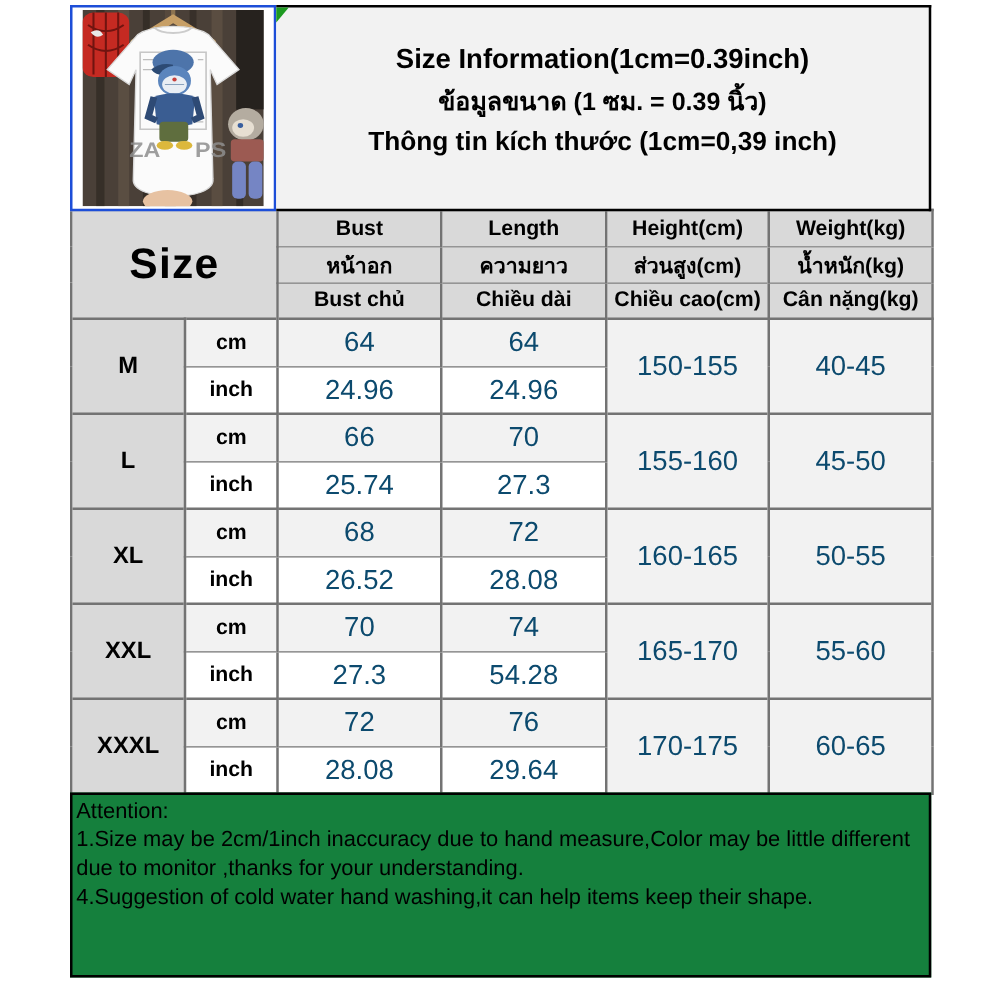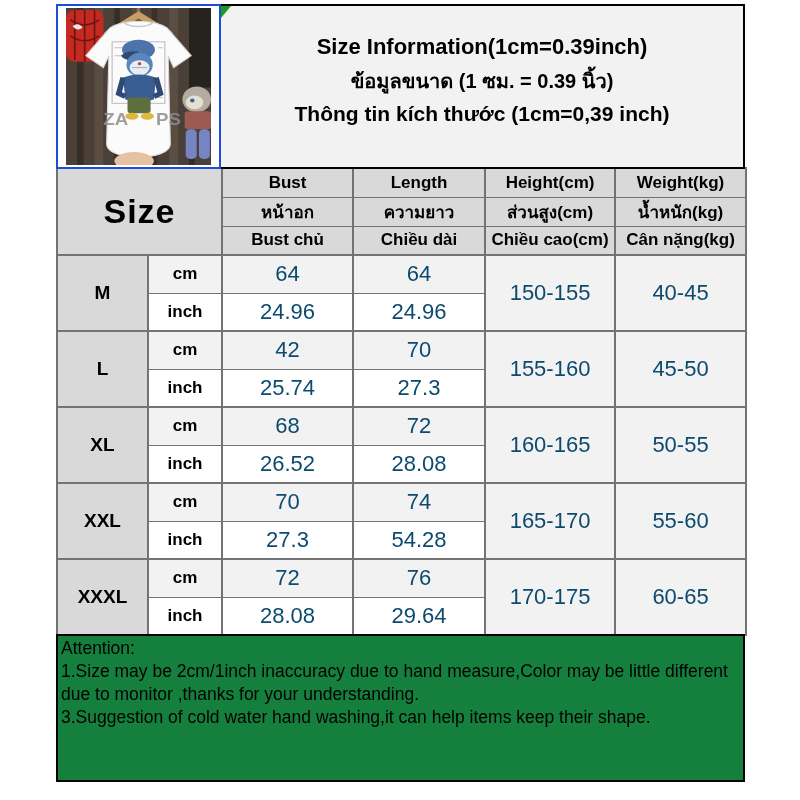--- a/index.html
+++ b/index.html
@@ -160,21 +160,21 @@
       </tr>
       <tr class="drow t3">
         <td class="unit white">inch</td>
         <td class="val white">24.96</td>
         <td class="val white">24.96</td>
       </tr>
 
       <tr class="drow t1">
         <td class="size-lbl" rowspan="2">L</td>
         <td class="unit shade">cm</td>
-        <td class="val shade">42</td>
+        <td class="val shade">66</td>
         <td class="val shade">70</td>
         <td class="val shade" rowspan="2">155-160</td>
         <td class="val shade" rowspan="2">45-50</td>
       </tr>
       <tr class="drow t3">
         <td class="unit white">inch</td>
         <td class="val white">25.74</td>
         <td class="val white">27.3</td>
       </tr>
 
@@ -218,16 +218,16 @@
         <td class="unit white">inch</td>
         <td class="val white">28.08</td>
         <td class="val white">29.64</td>
       </tr>
     </tbody>
   </table>
 
   <div class="attention">
     <div>Attention:</div>
     <div>1.Size may be 2cm/1inch inaccuracy due to hand measure,Color may be little different due to monitor ,thanks for your understanding.</div>
-    <div>3.Suggestion of cold water hand washing,it can help items keep their shape.</div>
+    <div>4.Suggestion of cold water hand washing,it can help items keep their shape.</div>
   </div>
 
 </div>
 
 </body></html>

